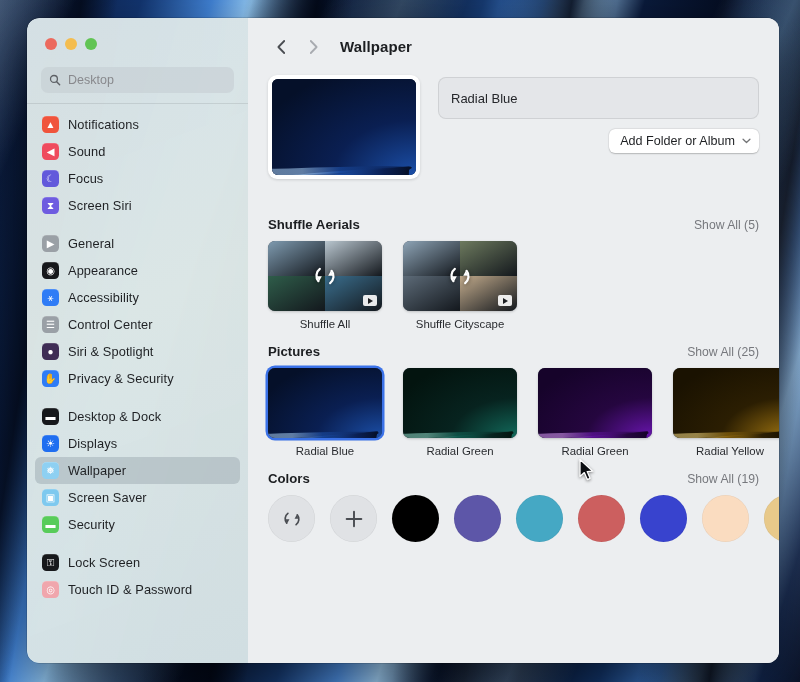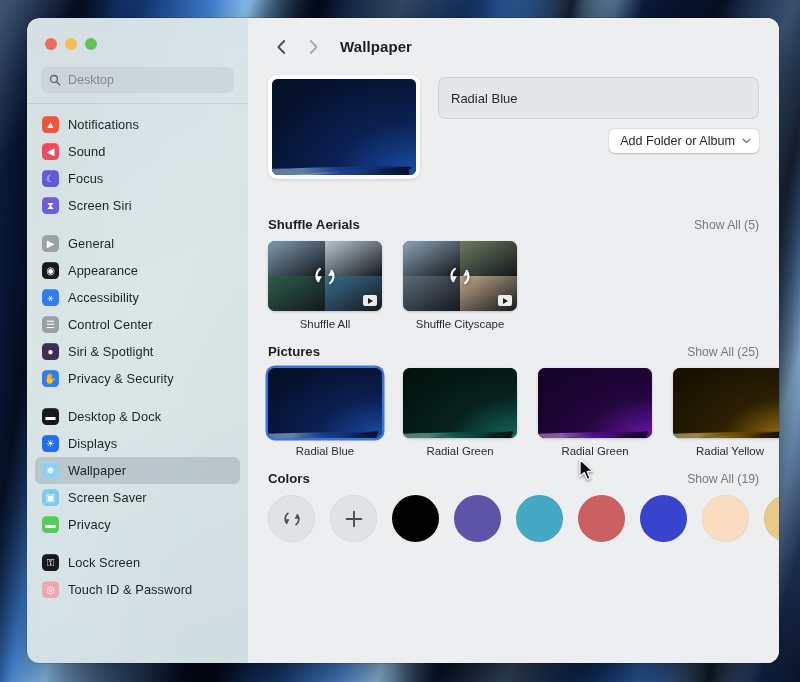--- a/index.html
+++ b/index.html
@@ -338,21 +338,21 @@
           <div class="sb-item active">
             <span class="ico" style="background: rgb(142, 208, 242);">❅</span>
             <span class="sb-label">Wallpaper</span>
           </div>
           <div class="sb-item">
             <span class="ico" style="background: rgb(126, 201, 239);">▣</span>
             <span class="sb-label">Screen Saver</span>
           </div>
           <div class="sb-item">
             <span class="ico" style="background: rgb(88, 204, 90);">▬</span>
-            <span class="sb-label">Privacy</span>
+            <span class="sb-label">Security</span>
           </div>
         </div>
         <div class="sb-group">
           <div class="sb-item">
             <span class="ico" style="background: rgb(22, 24, 27);">⚿</span>
             <span class="sb-label">Lock Screen</span>
           </div>
           <div class="sb-item">
             <span class="ico" style="background: rgb(240, 166, 173);">◎</span>
             <span class="sb-label">Touch ID &amp; Password</span>

